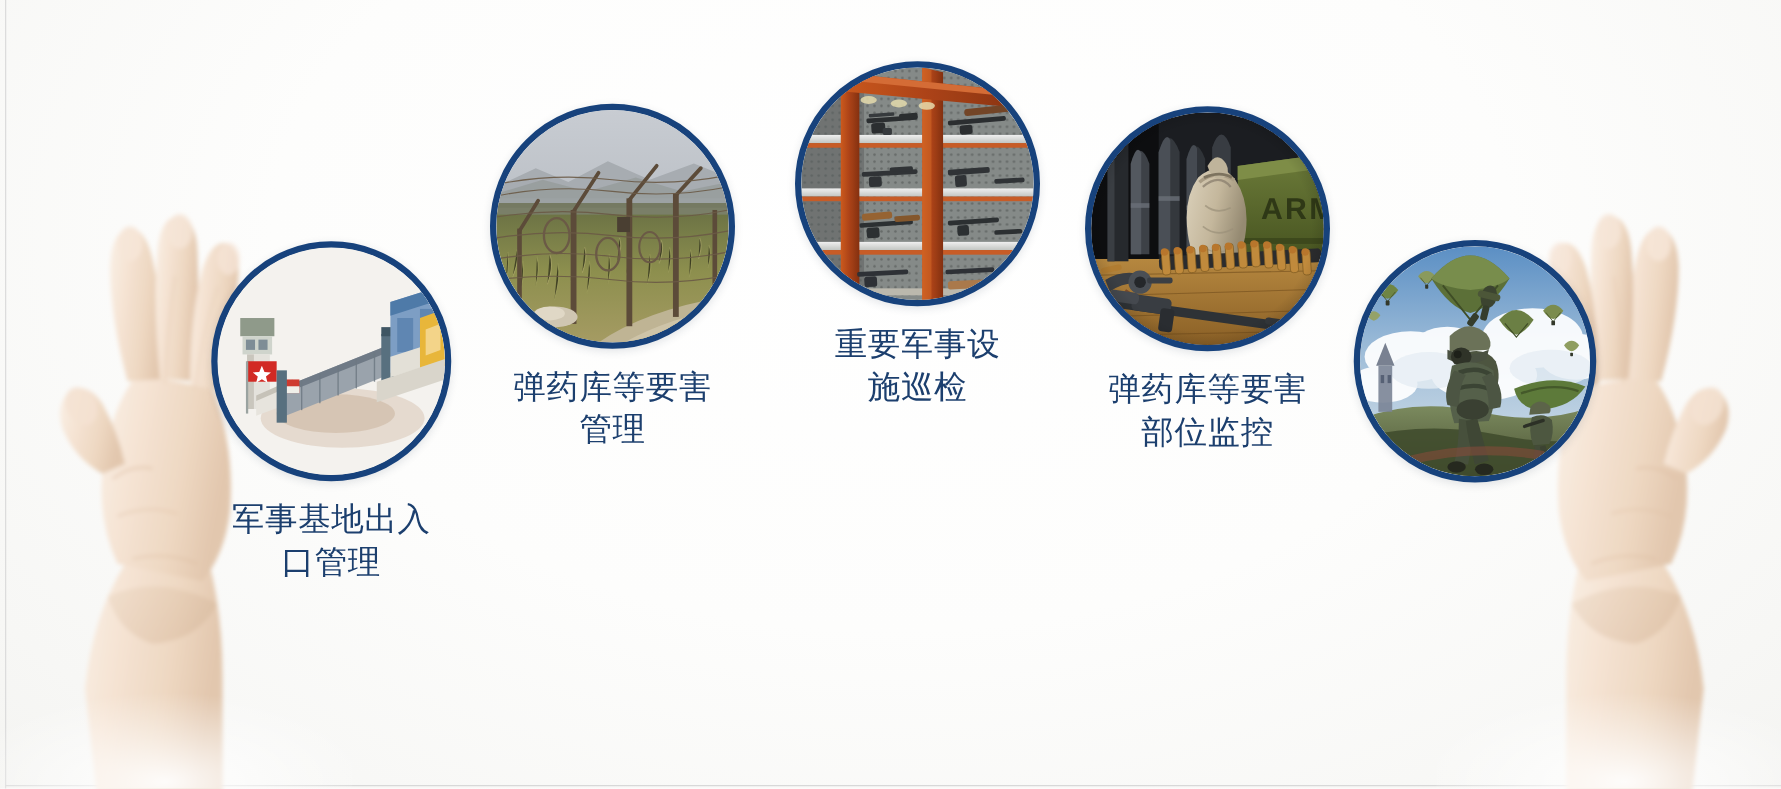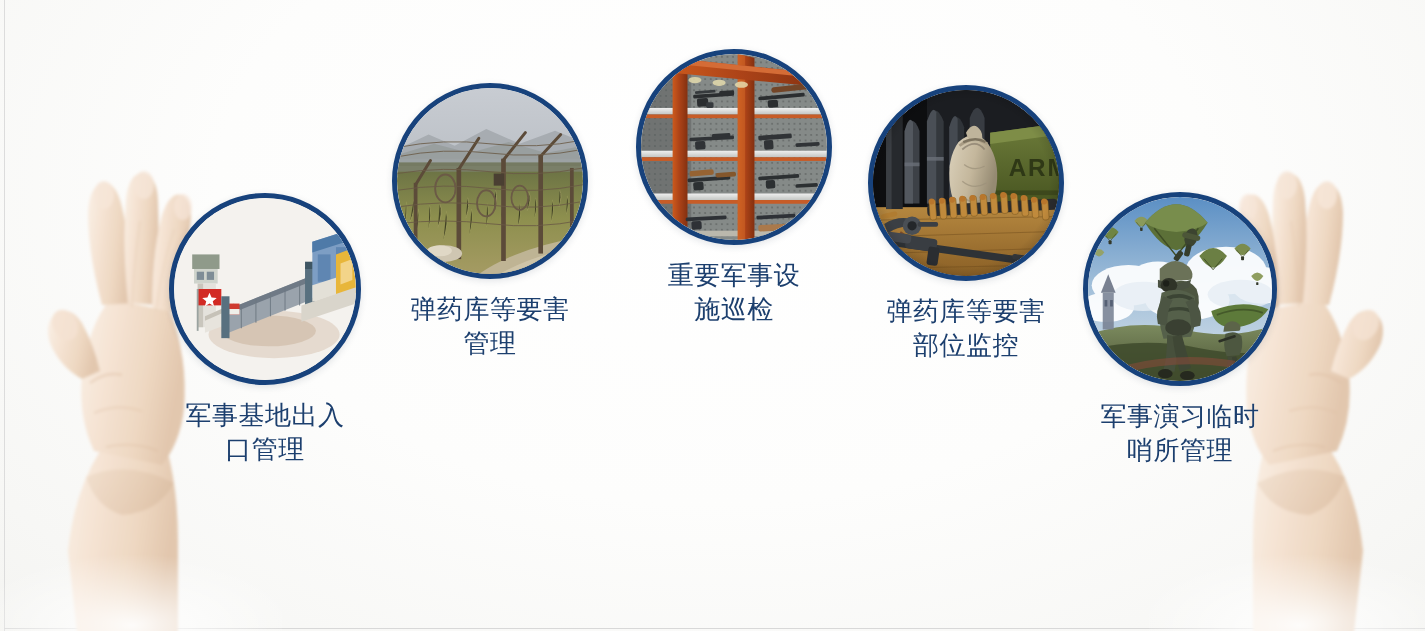--- a/index.html
+++ b/index.html
@@ -703,17 +703,15 @@
           <path d="M44 182 Q100 168 160 178 L160 186 Q100 176 44 190 Z" fill="#8a4b3a" opacity="0.55"></path>
 
           <radialGradient id="vigP" cx="0.5" cy="0.5" r="0.75">
             <stop offset="68%" stop-color="#000" stop-opacity="0"></stop>
             <stop offset="100%" stop-color="#000" stop-opacity="0.22"></stop>
           </radialGradient>
           <rect width="200" height="200" fill="url(#vigP)"></rect>
         </svg>
       </div>
     </div>
-    <div class="caption">军事演习临时
-哨所管理</div>
   </div>
 
 </div>
 
 </body></html>

